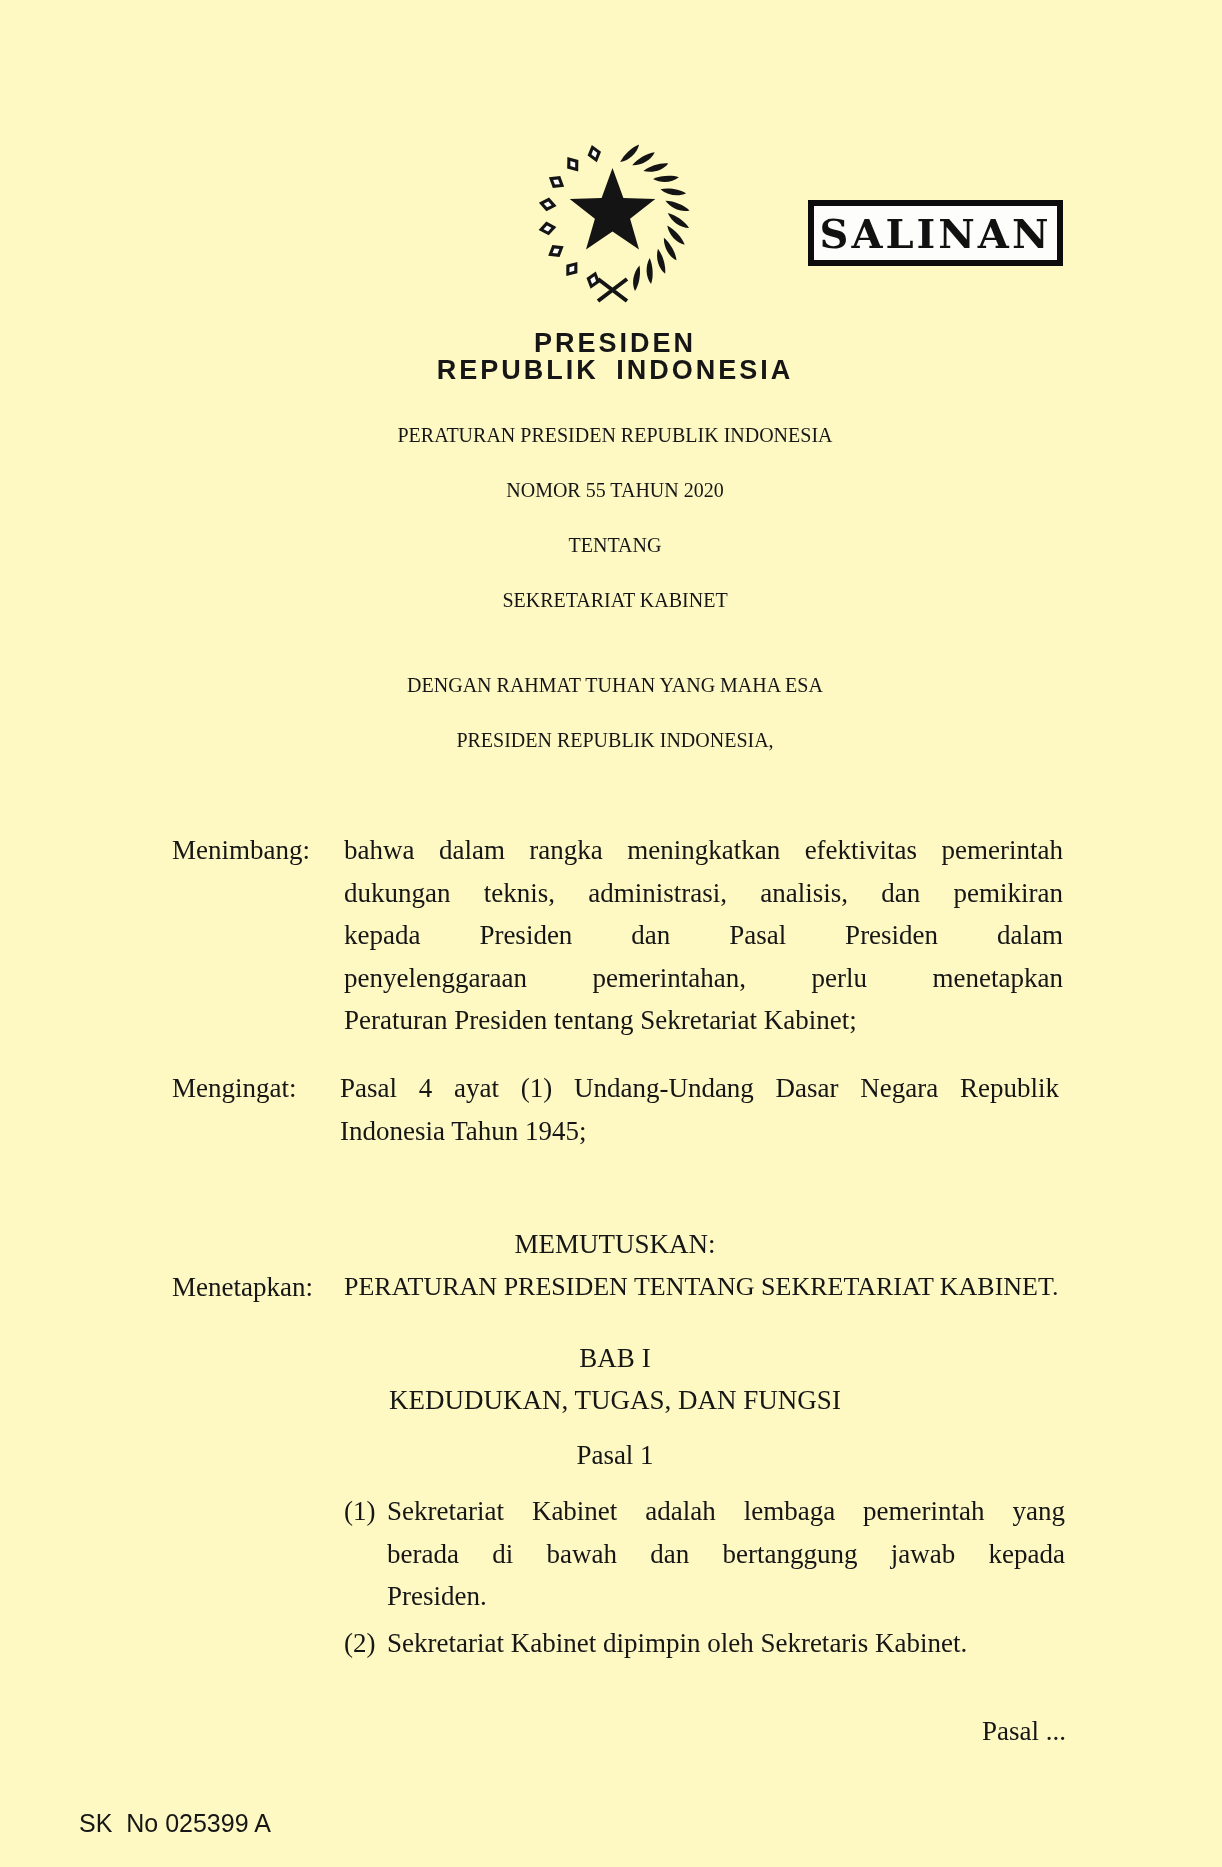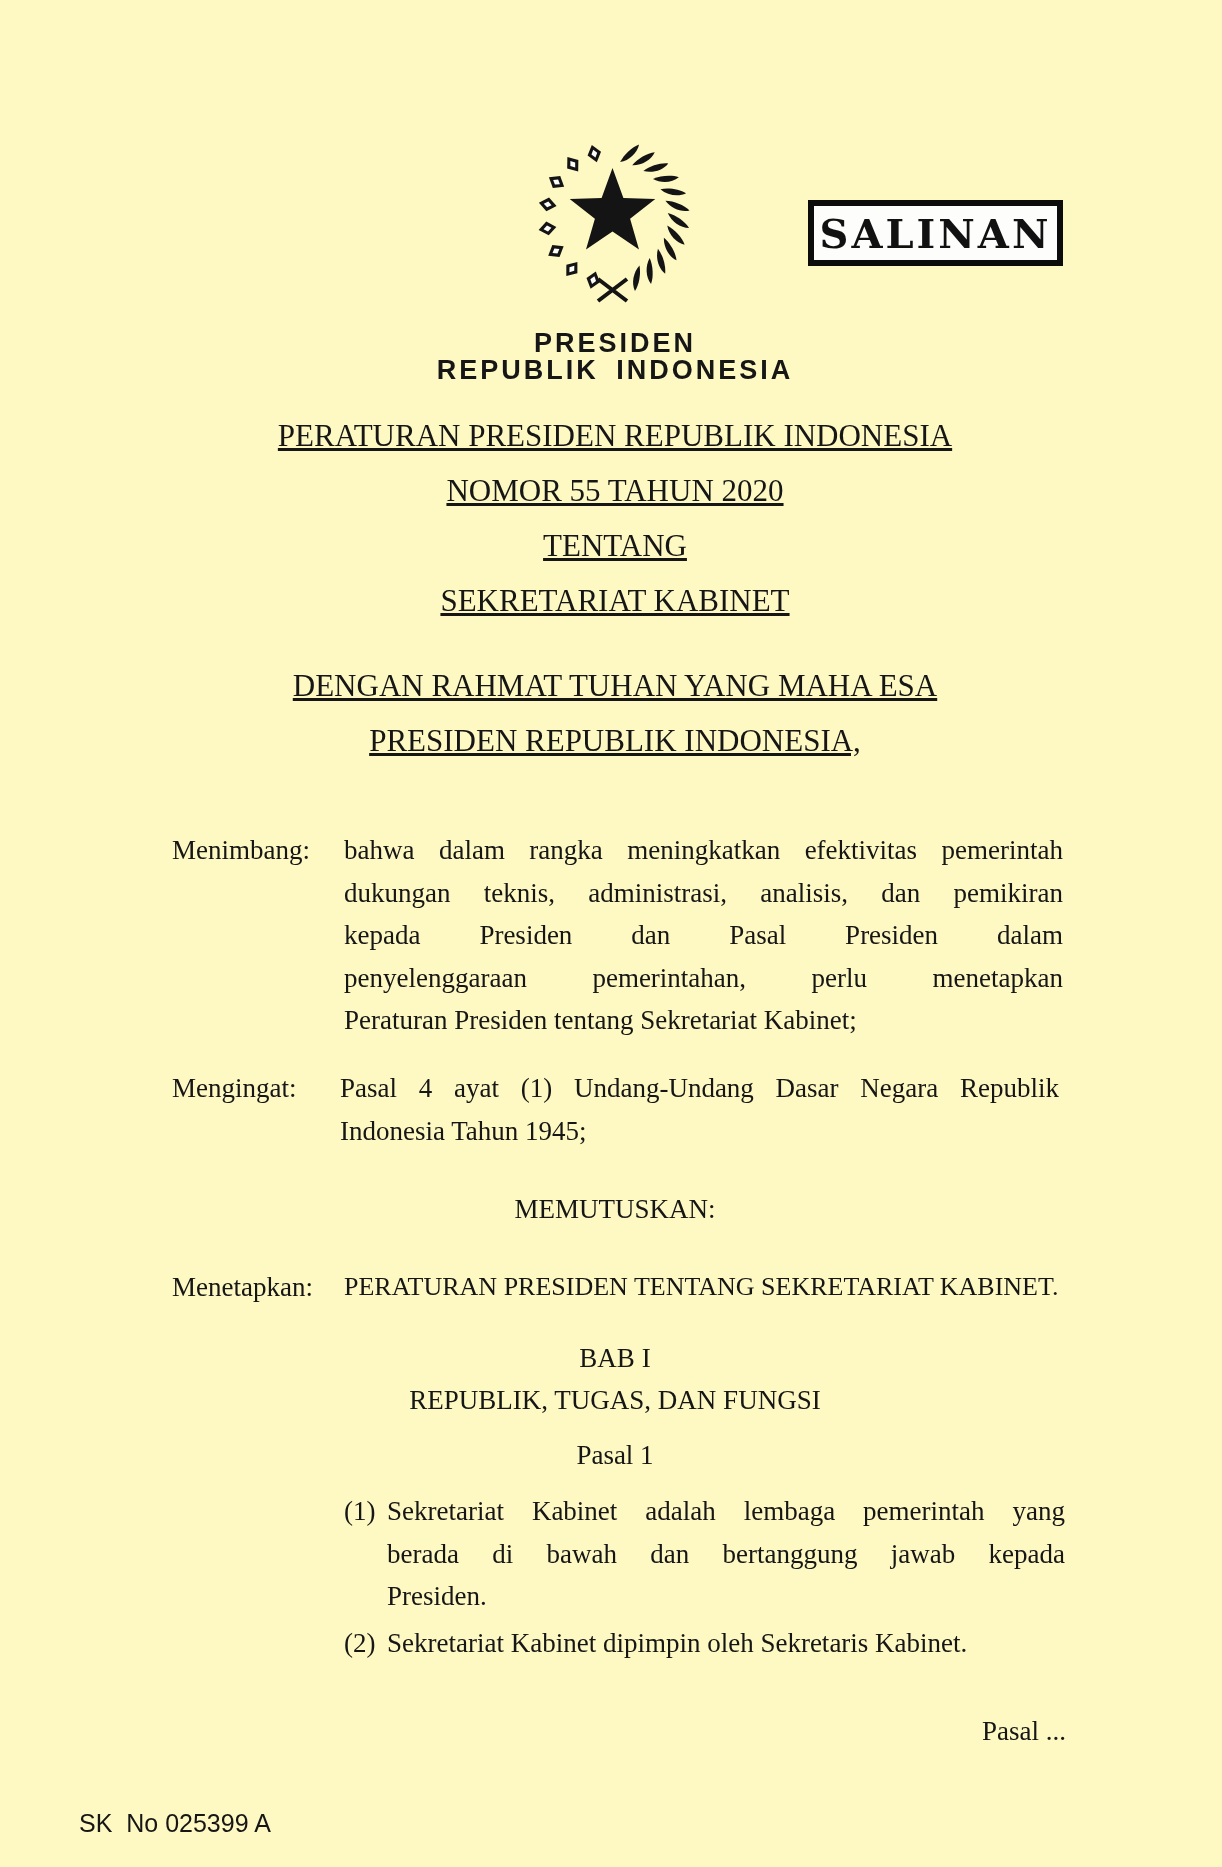--- a/index.html
+++ b/index.html
@@ -8,21 +8,21 @@
     width:1222px;height:1867px;
     margin:0 auto;
     background:#fef9c3;
     color:#161616;
     font-family:"Liberation Serif",serif;
     overflow:hidden;
   }
   .abs{position:absolute;}
   .ctr{left:8px;right:0;text-align:center;}
   .hline{font-size:27px;line-height:34px;}
-  .tline{font-size:31px;line-height:55px;text-decoration:underline;}
+  .tline{font-size:20px;line-height:55px;}
   .bline{font-size:27px;line-height:42.5px;}
   .jl{text-align:justify;text-align-last:justify;}
   .ll{text-align:left;text-align-last:left;}
   .label{font-size:27px;line-height:42.5px;}
   .letterhead{
     font-family:"Liberation Sans",sans-serif;
     font-weight:bold;
     letter-spacing:3px;
     word-spacing:7px;
     font-size:27px;line-height:27px;
@@ -112,27 +112,27 @@
     <div class="bline jl">penyelenggaraan pemerintahan, perlu menetapkan</div>
     <div class="bline ll">Peraturan Presiden tentang Sekretariat Kabinet;</div>
   </div>
 
   <div class="abs label" style="left:172px;top:1067px">Mengingat:</div>
   <div class="abs" style="left:340px;top:1067px;width:719px">
     <div class="bline jl">Pasal 4 ayat (1) Undang-Undang Dasar Negara Republik</div>
     <div class="bline ll">Indonesia Tahun 1945;</div>
   </div>
 
-  <div class="abs ctr hline" style="top:1192px">MEMUTUSKAN:</div>
+  <div class="abs ctr hline" style="top:1227px">MEMUTUSKAN:</div>
 
   <div class="abs label" style="left:172px;top:1266px">Menetapkan:</div>
   <div class="abs bline nowrap" style="left:344px;top:1266px;width:719px;font-size:26px">PERATURAN PRESIDEN TENTANG SEKRETARIAT KABINET.</div>
 
   <div class="abs ctr hline" style="top:1341px">BAB I</div>
-  <div class="abs ctr hline" style="top:1383px">REPUBLIK, TUGAS, DAN FUNGSI</div>
+  <div class="abs ctr hline" style="top:1383px">KEDUDUKAN, TUGAS, DAN FUNGSI</div>
   <div class="abs ctr hline" style="top:1438px">Pasal 1</div>
 
   <div class="abs bline" style="left:344px;top:1490px">(1)</div>
   <div class="abs" style="left:387px;top:1490px;width:678px">
     <div class="bline jl">Sekretariat Kabinet adalah lembaga pemerintah yang</div>
     <div class="bline jl">berada di bawah dan bertanggung jawab kepada</div>
     <div class="bline ll">Presiden.</div>
   </div>
 
   <div class="abs bline" style="left:344px;top:1622px">(2)</div>

